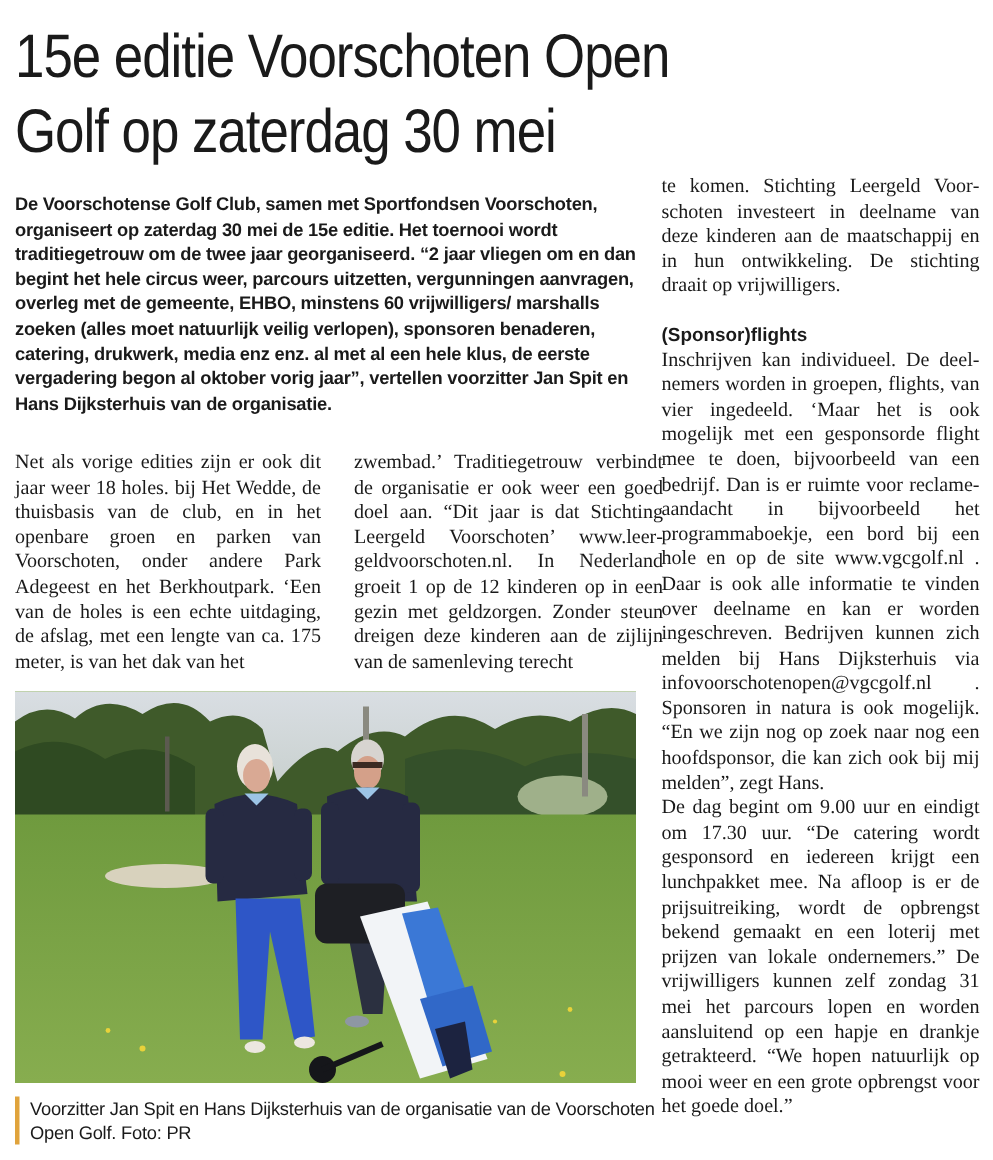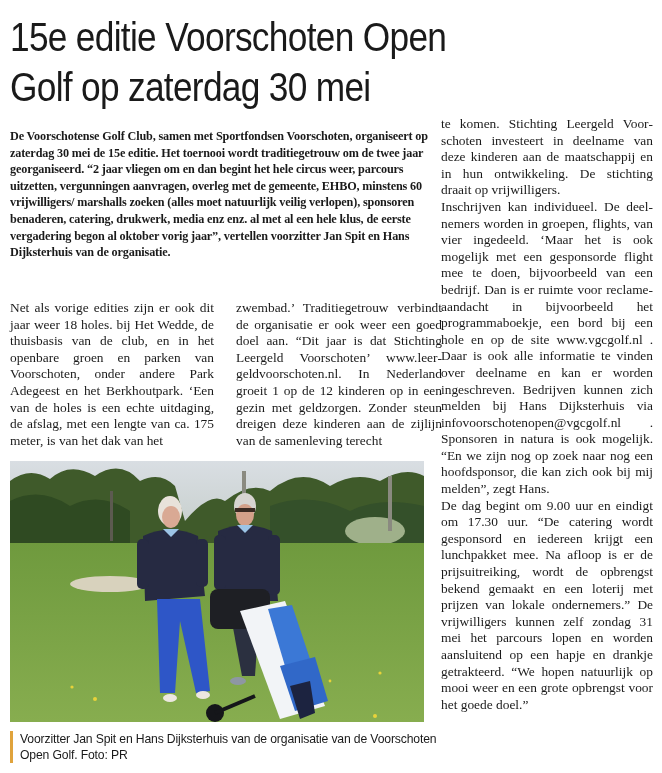--- a/index.html
+++ b/index.html
@@ -7,21 +7,21 @@
     .headline {
       position: absolute; left: 10px; top: 12px; width: 650px;
       font-family: "Liberation Sans", sans-serif; font-weight: normal;
       font-size: 41px; line-height: 50px; letter-spacing: -0.8px;
       transform: scaleX(0.86); transform-origin: left top; margin: 0;
       white-space: nowrap;
     }
     .headline span { display: block; }
     .lead {
       position: absolute; left: 10px; top: 128px; width: 418px;
-      font-family: Liberation Serif, serif; font-weight: bold;
+      font-family: Liberation Sans, sans-serif; font-weight: bold;
       font-size: 12.2px; line-height: 16.6px; margin: 0; letter-spacing: -0.15px;
     }
     .col {
       position: absolute; font-family: "Liberation Serif", serif;
       font-size: 13.4px; line-height: 16.6px; text-align: justify; margin: 0;
       hyphens: manual;
     }
     .col p { margin: 0; }
     .col1 { left: 10px; top: 300px; width: 204px; }
     .col2 { left: 236px; top: 300px; width: 206px; }
@@ -54,20 +54,21 @@
 <div class="col col1">
   <p>Net als vorige edities zijn er ook dit jaar weer 18 holes. bij Het Wedde, de thuisbasis van de club, en in het openbare groen en parken van Voorschoten, onder andere Park Adegeest en het Berkhoutpark. ‘Een van de holes is een echte uitdaging, de afslag, met een lengte van ca. 175 meter, is van het dak van het</p>
 </div>
 
 <div class="col col2">
   <p>zwembad.’ Traditiegetrouw verbindt de organisatie er ook weer een goed doel aan. “Dit jaar is dat Stichting Leergeld Voorschoten’ www.leer­geldvoorschoten.nl. In Nederland groeit 1 op de 12 kinderen op in een gezin met geldzorgen. Zonder steun dreigen deze kinderen aan de zijlijn van de samenleving terecht</p>
 </div>
 
 <div class="col col3">
   <p>te komen. Stichting Leergeld Voor­schoten investeert in deelname van deze kinderen aan de maatschappij en in hun ontwikkeling. De stichting draait op vrijwilligers.</p>
+  <p class="subhead">(Sponsor)flights</p>
   <p>Inschrijven kan individueel. De deel­nemers worden in groepen, flights, van vier ingedeeld. ‘Maar het is ook mogelijk met een gesponsorde flight mee te doen, bijvoorbeeld van een bedrijf. Dan is er ruimte voor recla­me-aandacht in bijvoorbeeld het programmaboekje, een bord bij een hole en op de site www.vgcgolf.nl . Daar is ook alle informatie te vinden over deelname en kan er worden ingeschreven. Bedrijven kunnen zich melden bij Hans Dijksterhuis via infovoorschotenopen@vgcgolf.­nl . Sponsoren in natura is ook mo­gelijk. “En we zijn nog op zoek naar nog een hoofdsponsor, die kan zich ook bij mij melden”, zegt Hans.</p>
   <p>De dag begint om 9.00 uur en eindigt om 17.30 uur. “De catering wordt gesponsord en iedereen krijgt een lunchpakket mee. Na afloop is er de prijsuitreiking, wordt de opbrengst bekend gemaakt en een loterij met prijzen van lokale ondernemers.” De vrijwilligers kunnen zelf zondag 31 mei het parcours lopen en worden aansluitend op een hapje en drankje getrakteerd. “We hopen natuur­lijk op mooi weer en een grote op­brengst voor het goede doel.”</p>
 </div>
 
 <div class="photo">
   <svg width="414" height="261" viewBox="0 0 414 261" xmlns="http://www.w3.org/2000/svg">
     <defs>
       <linearGradient id="sky" x1="0" y1="0" x2="0" y2="1">
         <stop offset="0" stop-color="#d9dee3"></stop>
         <stop offset="1" stop-color="#c2cbc6"></stop>

